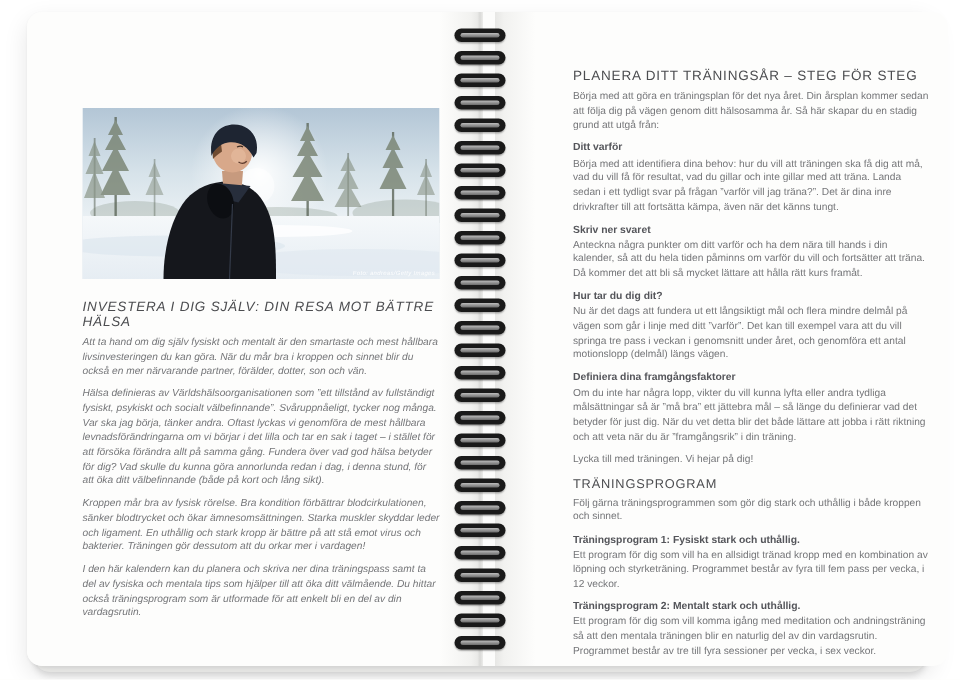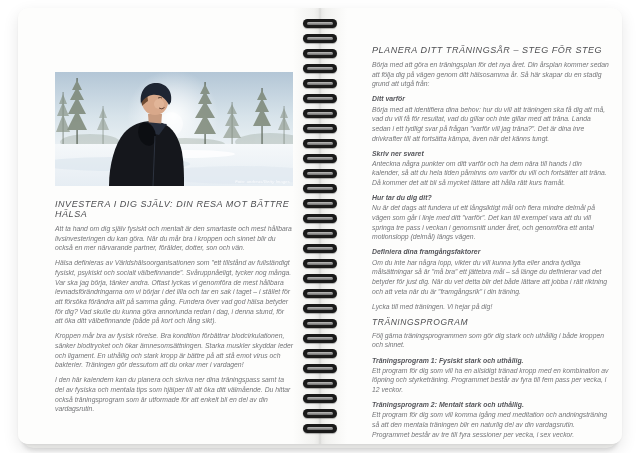--- a/index.html
+++ b/index.html
@@ -21,24 +21,23 @@
     box-shadow:0 2px 5px rgba(0,0,0,.14);
   }
   .page { position:absolute; top:0; height:100%; width:302px; }
   .page-left {
     left:0; border-radius:10px 0 0 10px;
     background:linear-gradient(to right,#fdfdfc 0%,#fdfdfc 91%,#f2f2f0 98%,#e7e7e5 100%);
     padding:64px 27px 0 37px;
     font-style:italic;
   }
   .page-right {
-    left:302px; border-radius:0 10px 10px 0;
+    left:312px; border-radius:0 10px 10px 0;
     background:linear-gradient(to left,#fdfdfc 0%,#fdfdfc 91%,#f2f2f0 98%,#e7e7e5 100%);
     padding:37px 12px 0 52px;
-    font-style:italic;
   }
   .spine {
     position:absolute; left:300px; top:0; width:4px; height:100%;
     background:linear-gradient(to right,#ececea,#d9d9d7,#ececea);
   }
   .binding {
     position:absolute; left:50%; top:11px; bottom:11px; width:36px;
     transform:translateX(-50%);
     display:flex; flex-direction:column; justify-content:space-between;
     z-index:5;

